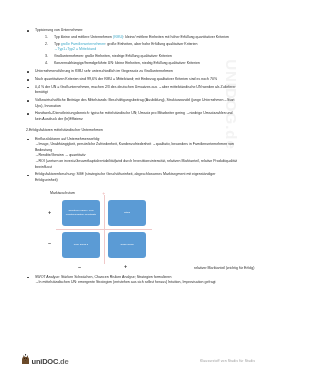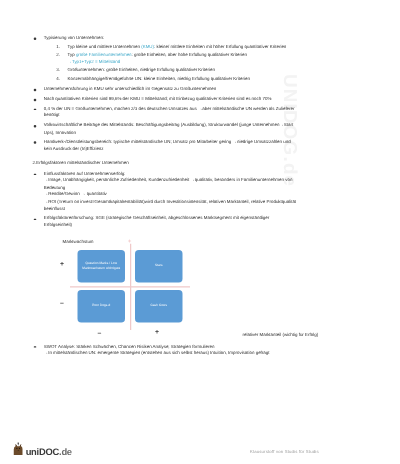--- a/index.html
+++ b/index.html
@@ -146,21 +146,21 @@
 
   .tail{margin-top:4px;}
 
   
   .footer{
     position:absolute;
     left:0;bottom:0;
     width:263px;height:30px;
   }
   .logo{
-    position:absolute;left:10px;bottom:6px;
+    position:absolute;left:21px;bottom:6px;
     display:flex;align-items:flex-end;gap:1.5px;
   }
   .logo-text{
     font-size:7.5px;
     font-weight:bold;
     letter-spacing:-0.2px;
     color:#3b3b3b;
     line-height:1;
   }
   .logo-text .de{color:#6b6b6b;}

